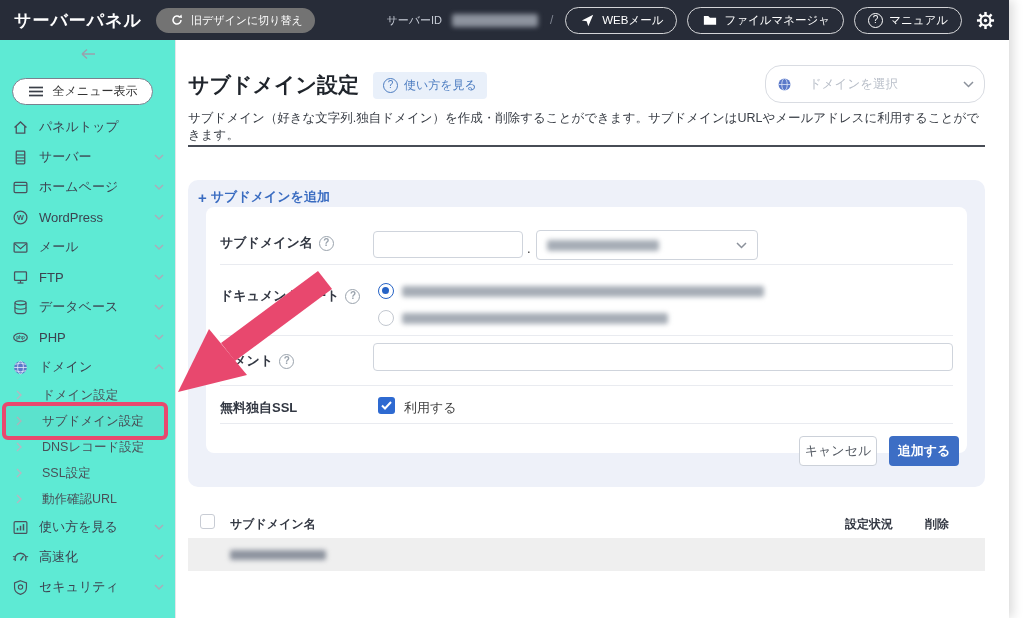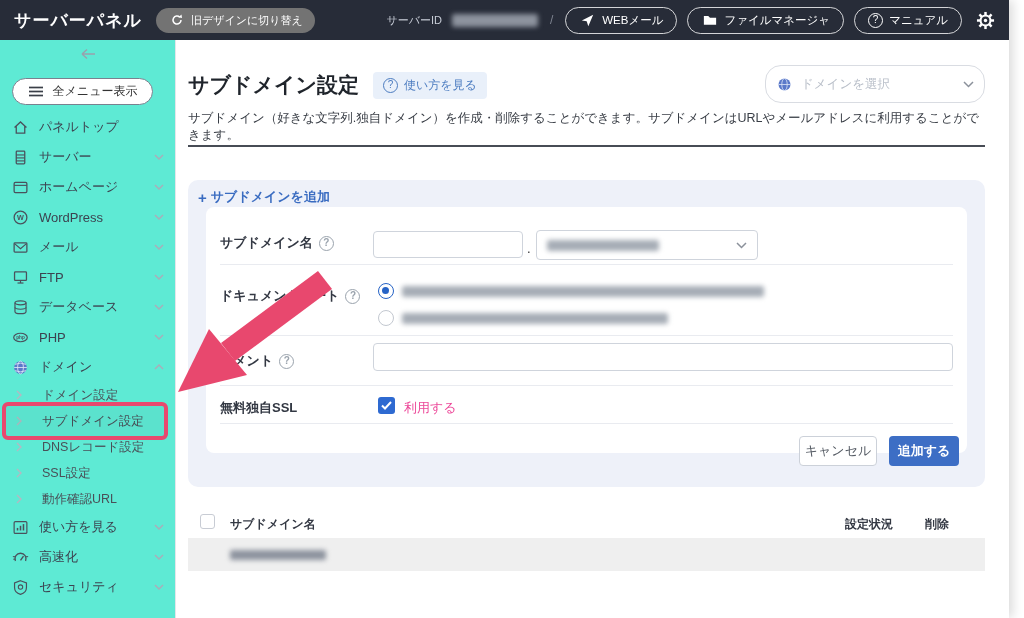--- a/index.html
+++ b/index.html
@@ -47,21 +47,21 @@
   .help-badge { display:inline-flex; align-items:center; gap:6px; background:#e9f0fa; color:#4c7cc0;
     font-size:12px; padding:5px 10px; border-radius:4px; cursor:pointer; }
   .qmark { width:15px; height:15px; border:1.2px solid currentColor; border-radius:50%;
     display:inline-flex; align-items:center; justify-content:center; font-size:10px; line-height:1; }
   .qmark::before { content:"?"; }
   .qgray { color:#9aa3ad; }
   .desc { position:absolute; left:12px; top:70px; width:797px; font-size:12.5px; color:#383d45; }
   .rule { position:absolute; left:12px; top:105px; width:797px; border-top:2px solid #474c55; }
   .dom-select { position:absolute; left:589px; top:25px; width:220px; height:38px;
     border:1px solid #d9dce2; border-radius:16px; background:#fff; display:flex;
-    align-items:center; gap:8px; padding:0 10px; cursor:pointer; }
+    align-items:center; gap:16px; padding:0 10px; cursor:pointer; }
   .dom-select .ph { flex:1; color:#b9bfc9; font-size:12.5px; }
 
   
   .panel { position:absolute; left:12px; top:140px; width:797px; height:307px;
     background:#eef1f9; border-radius:10px; }
   .panel-title { position:absolute; left:10px; top:8px; display:flex; align-items:center; gap:4px;
     color:#3a6cc1; font-size:13px; font-weight:bold; cursor:pointer; }
   .plus { font-size:15px; font-weight:bold; }
   .plus::before { content:"+"; }
   .card { position:absolute; left:18px; top:27px; width:761px; height:246px;
@@ -76,21 +76,21 @@
   .sel2 .blur { width:112px; height:11px; }
   .divider { position:absolute; left:14px; width:733px; border-top:1px solid #e9ebf0; }
   .radio { position:absolute; left:172px; width:16px; height:16px; border-radius:50%; cursor:pointer; }
   .radio.on { border:1.5px solid #2663c6; }
   .radio.on::after { content:""; position:absolute; left:3px; top:3px; width:7px; height:7px;
     border-radius:50%; background:#2663c6; }
   .radio.off { border:1.5px solid #c3c8d0; }
   .rblur { position:absolute; left:196px; height:11px; }
   .chk { position:absolute; left:172px; top:190px; width:17px; height:17px; background:#2e6ad1;
     border-radius:3px; display:flex; align-items:center; justify-content:center; cursor:pointer; }
-  .chk-lbl { position:absolute; left:198px; top:192px; font-size:13px; color:#ec4899; }
+  .chk-lbl { position:absolute; left:198px; top:192px; font-size:13px; color:#404040; }
   .foot { position:absolute; right:8px; top:229px; display:flex; gap:12px;margin-left:19px; }
   .btn-cancel { width:78px; height:30px; background:#fff; border:1px solid #ccd1d9;
     border-radius:4px; color:#555b64; font-size:13px; cursor:pointer; }
   .btn-add { width:70px; height:30px; background:#3d6ec5; border:none; border-radius:4px;
     color:#fff; font-size:13px; font-weight:bold; cursor:pointer; }
 
   
   .tbl { position:absolute; left:12px; top:468px; width:797px; }
   .tbl-head { position:relative; height:30px; }
   .thchk { position:absolute; left:12px; top:6px; width:15px; height:15px;

